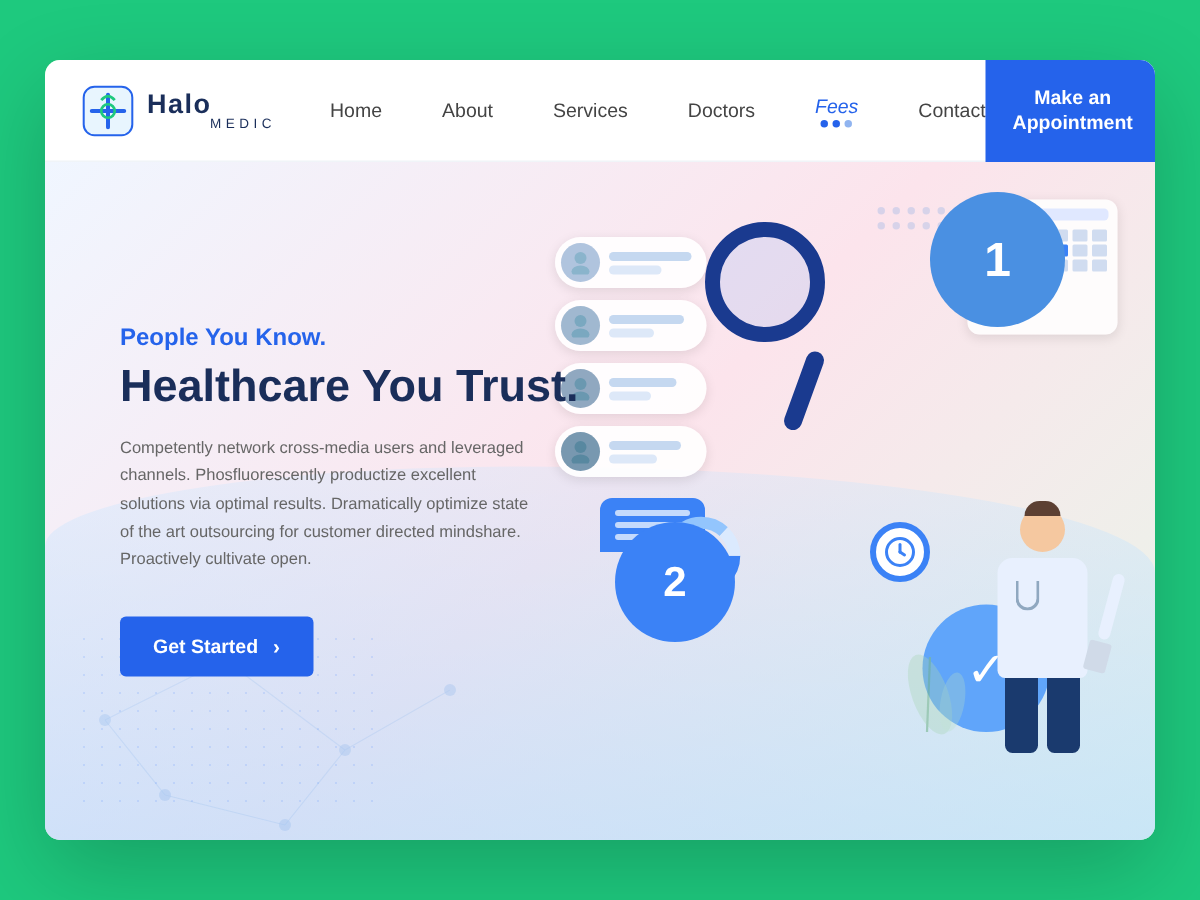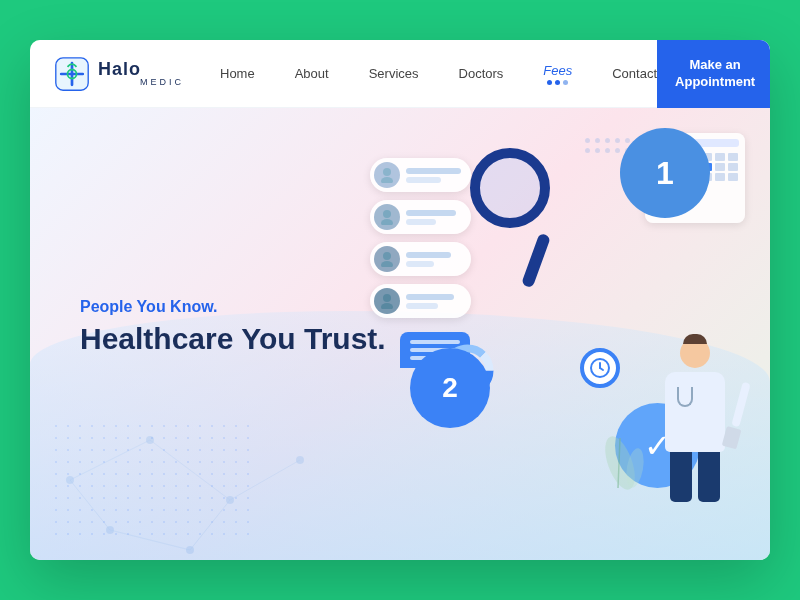--- a/index.html
+++ b/index.html
@@ -517,20 +517,25 @@
       <line x1="120" y1="60" x2="200" y2="120" stroke="#4a90e2" stroke-width="0.8" opacity="0.4"></line>
       <line x1="200" y1="120" x2="270" y2="80" stroke="#4a90e2" stroke-width="0.8" opacity="0.4"></line>
       <line x1="40" y1="100" x2="80" y2="150" stroke="#4a90e2" stroke-width="0.8" opacity="0.4"></line>
       <line x1="80" y1="150" x2="160" y2="170" stroke="#4a90e2" stroke-width="0.8" opacity="0.4"></line>
       <line x1="160" y1="170" x2="200" y2="120" stroke="#4a90e2" stroke-width="0.8" opacity="0.4"></line>
     </svg>
 
     <div class="hero-content">
       <p class="hero-sub">People You Know.</p>
       <h1 class="hero-title">Healthcare You Trust.</h1>
+      <p class="hero-desc">Competently network cross-media users and leveraged channels. Phosfluorescently productize excellent solutions via optimal results. Dramatically optimize state of the art outsourcing for customer directed mindshare. Proactively cultivate open.</p>
+      <button class="get-started-btn">
+        <span>Get Started</span>
+        <span class="arrow">›</span>
+      </button>
     </div>
 
     <div class="hero-illustration">
 
       <div class="dots-decoration">
         <div class="deco-dot"></div>
         <div class="deco-dot"></div>
         <div class="deco-dot"></div>
         <div class="deco-dot"></div>
         <div class="deco-dot"></div>

